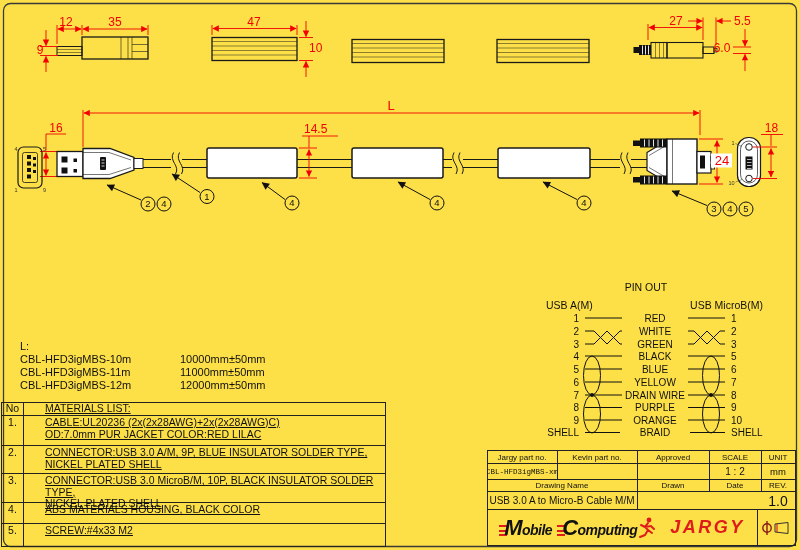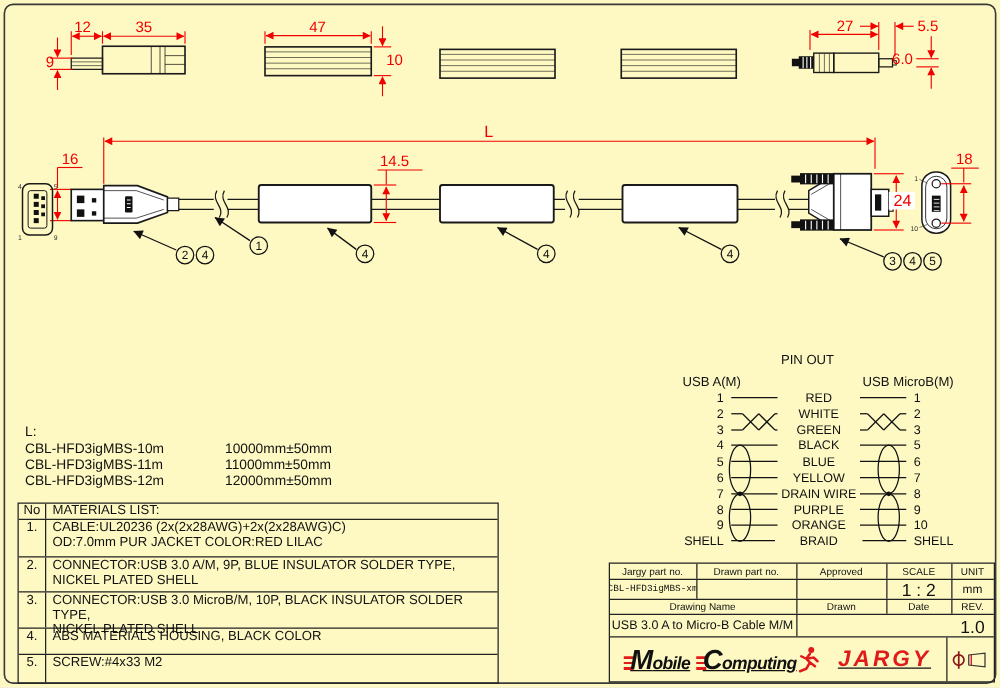--- a/index.html
+++ b/index.html
@@ -1,55 +1,55 @@
 <!DOCTYPE html>
 <html><head>
 <meta charset="utf-8">
 <style>
   html,body{margin:0;padding:0;background:#e8e8e8;}
-  #page{position:relative;width:800px;height:550px;background:#fef9c3;overflow:hidden;
+  #page{position:relative;width:800px;height:550px;background:#fde047;overflow:hidden;
         font-family:"Liberation Sans",sans-serif;color:#111;}
   svg text{font-family:"Liberation Sans",sans-serif;}
   .dim{fill:#f20000;font-size:12px;}
   .dimL{fill:#f20000;font-size:13px;}
   .tiny{fill:#333;font-size:5.5px;}
   .pin{fill:#111;font-size:10px;}
   .pinhdr{fill:#111;font-size:10.5px;}
   .callout-digit{fill:#111;font-size:9.5px;}
 
   .abs{position:absolute;}
   
   #lenblock{left:20px;top:340px;width:250px;font-size:11px;line-height:13px;}
   #lenblock .lrow{display:flex;gap:48px;}
   #lenblock .part{width:112px;}
 
   
-  #mat{left:14px;top:402px;width:385px;height:144.5px;border:1.3px solid #222;box-sizing:border-box;
+  #mat{left:1px;top:402px;width:385px;height:144.5px;border:1.3px solid #222;box-sizing:border-box;
        font-size:10.5px;line-height:11.5px;}
   .mrow{display:flex;border-bottom:1px solid #222;box-sizing:border-box;}
   .mrow:last-child{border-bottom:none;flex:1;}
   .mno{width:22px;border-right:1px solid #222;box-sizing:border-box;text-align:center;padding-top:1px;flex:none;}
-  .mdesc{flex:1;padding:1px 4px 0 5px;}
+  .mdesc{flex:1;padding:1px 4px 0 21px;text-decoration:underline;}
   .mdesc span{display:block;}
   #mat-wrap{display:flex;flex-direction:column;height:100%;}
 
   
   #tblock{left:486.5px;top:450px;width:309px;height:96px;border:1px solid #222;box-sizing:border-box;
           display:flex;flex-direction:column;}
   .trow{display:flex;border-bottom:1px solid #222;box-sizing:border-box;flex:none;}
   .trow:last-child{border-bottom:none;flex:1;}
   .tcell{border-right:1px solid #222;box-sizing:border-box;display:flex;align-items:center;justify-content:center;
          overflow:hidden;white-space:nowrap;}
   .tcell:last-child{border-right:none;}
   .lab{font-size:8px;}
   .hA{height:13px;} .hB{height:16px;} .hC{height:12px;} .hD{height:18px;}
   .w70{width:70px;} .w80{width:80px;} .w72{width:72px;} .w52{width:52px;} .w33{width:33px;}
-  .w150{width:150px;} .w270{width:270px;text-decoration:underline;}
+  .w150{width:150px;} .w270{width:270px;}
   .partno{font-size:7.5px;font-family:Liberation Mono, monospace;}
-  .scaleval{font-size:14px;} .unitval{font-size:9.5px;}
+  .scaleval{font-size:10px;} .unitval{font-size:9.5px;}
   .dname{font-size:10px;}
   .sig{font-family:"DejaVu Serif",serif;font-style:italic;font-size:12px;margin-top:28px;}
   .dateval{font-size:8.5px;margin-top:44px;} .revval{font-size:14px;}
 
   
   .logo-line{display:flex;align-items:center;justify-content:center;width:100%;}
   .stripes{display:inline-block;width:8px;height:11px;margin-right:-3px;margin-top:6px;
            background:repeating-linear-gradient(to bottom,#e01b1b 0 2px,transparent 2px 4.5px);}
   .mc-word{font-style:italic;font-weight:bold;font-size:14px;color:#111;letter-spacing:-0.5px;}
   .mc-word::first-letter{font-size:22px;}
@@ -491,21 +491,21 @@
       <span>SCREW:#4x33 M2</span>
     </div>
   </div>
  </div>
 </div>
 
 
 <div id="tblock" class="abs">
   <div class="trow hA">
     <div class="tcell w70 lab">Jargy part no.</div>
-    <div class="tcell w80 lab">Drawn part no.</div>
+    <div class="tcell w80 lab">Kevin part no.</div>
     <div class="tcell w72 lab">Approved</div>
     <div class="tcell w52 lab">SCALE</div>
     <div class="tcell w33 lab">UNIT</div>
   </div>
   <div class="trow hB">
     <div class="tcell w70 partno">CBL-HFD3igMBS-xm</div>
     <div class="tcell w80"></div>
     <div class="tcell w72"></div>
     <div class="tcell w52 scaleval">1 : 2</div>
     <div class="tcell w33 unitval">mm</div>

